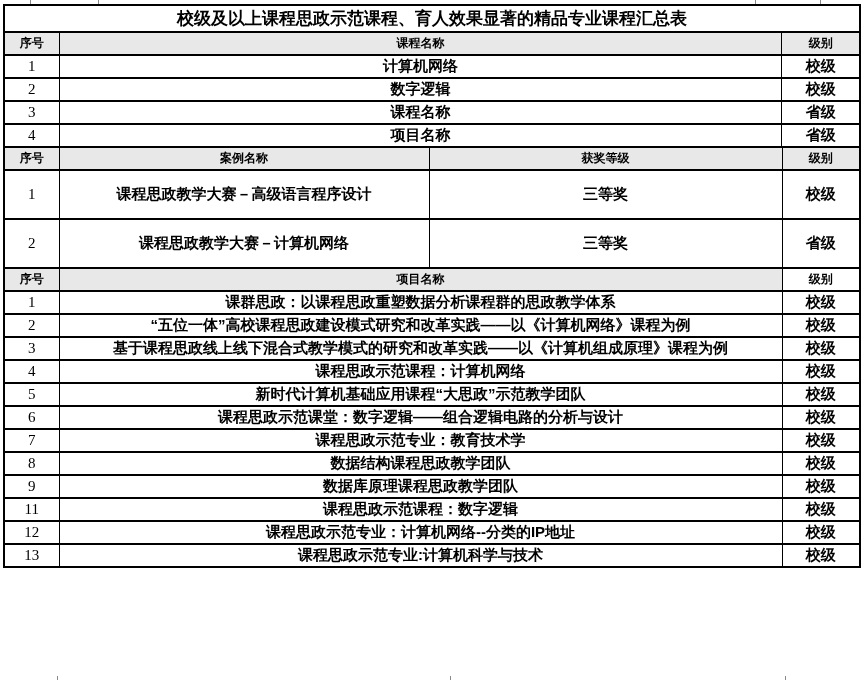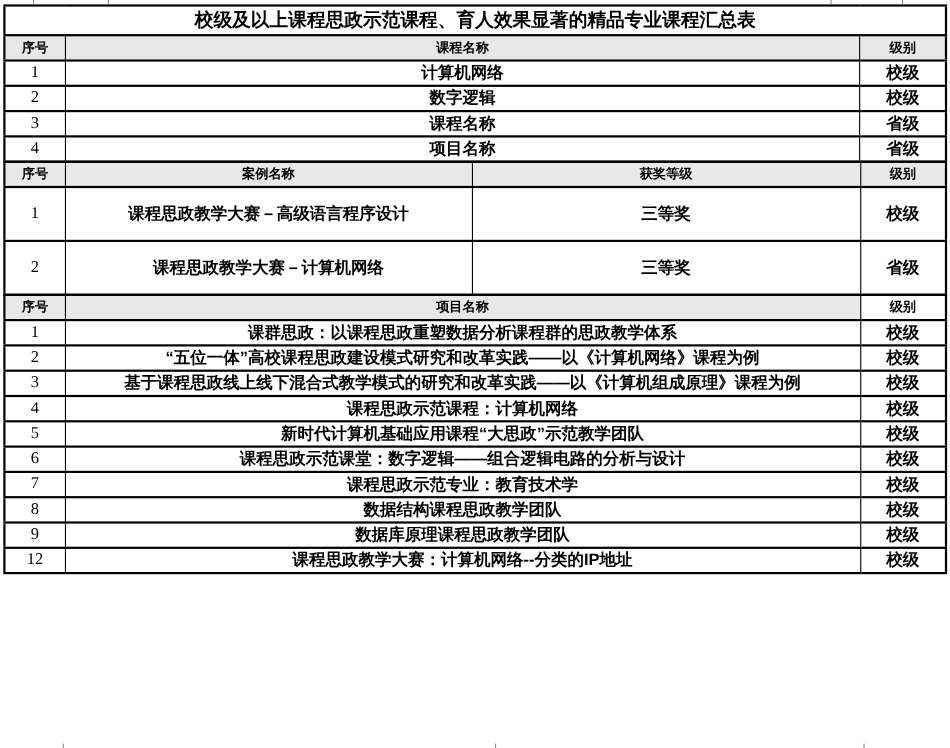--- a/index.html
+++ b/index.html
@@ -209,21 +209,31 @@
             <td class="num-cell">8</td>
             <td>数据结构课程思政教学团队</td>
             <td>校级</td>
           </tr>
           <tr>
             <td class="num-cell">9</td>
             <td>数据库原理课程思政教学团队</td>
             <td>校级</td>
           </tr>
           <tr>
+            <td class="num-cell">11</td>
+            <td>课程思政示范课程：数字逻辑</td>
+            <td>校级</td>
+          </tr>
+          <tr>
             <td class="num-cell">12</td>
-            <td>课程思政教学大赛：计算机网络--分类的IP地址</td>
+            <td>课程思政示范专业：计算机网络--分类的IP地址</td>
+            <td>校级</td>
+          </tr>
+          <tr>
+            <td class="num-cell">13</td>
+            <td>课程思政示范专业:计算机科学与技术</td>
             <td>校级</td>
           </tr>
         </tbody>
     </table>
 
   </div>
 </div>
 
 </body></html>

